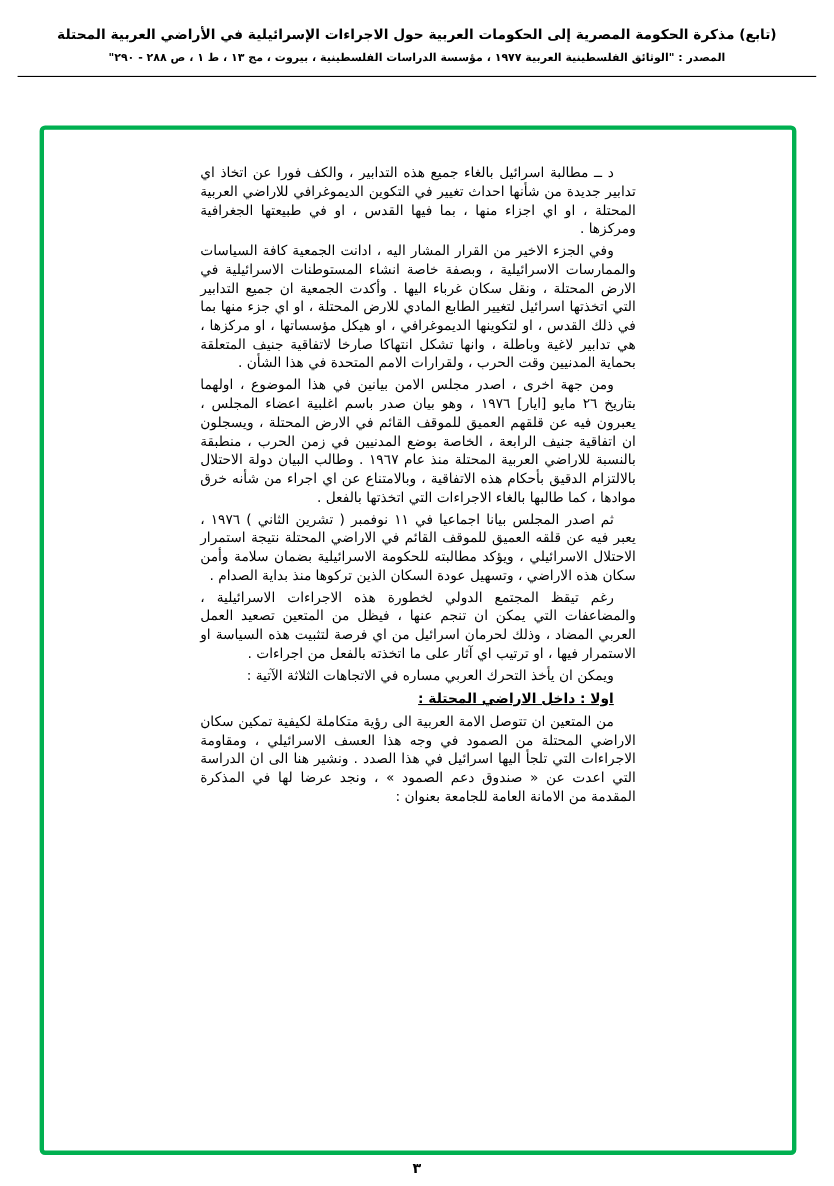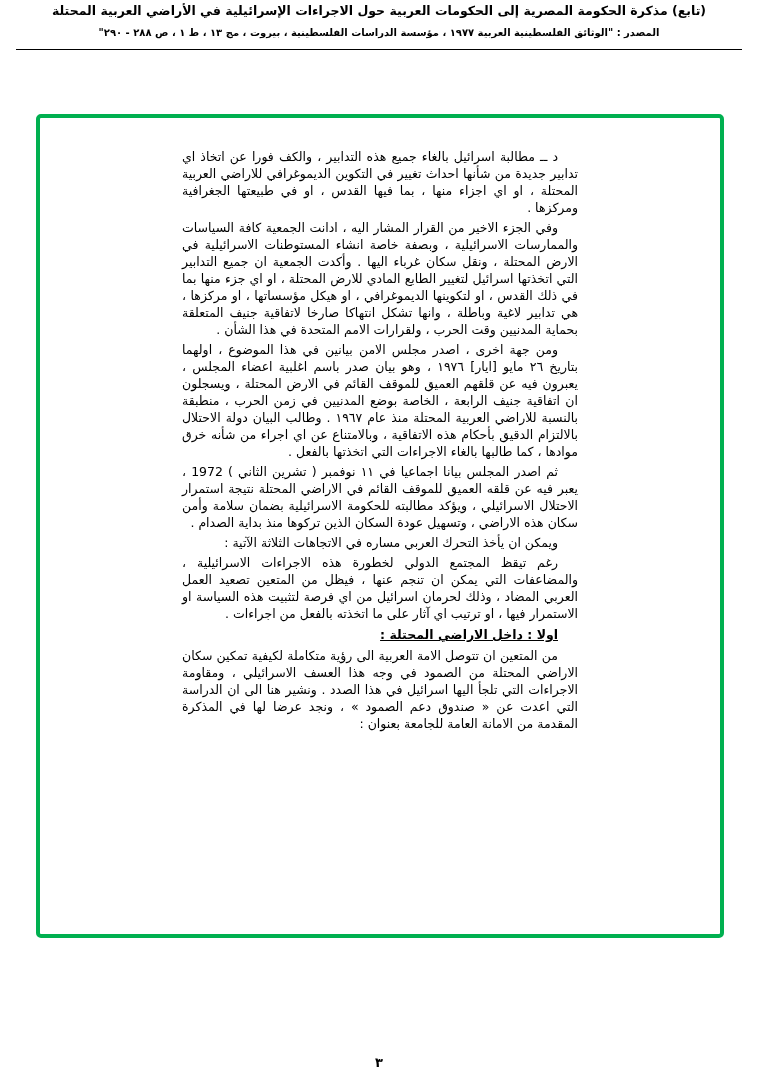--- a/index.html
+++ b/index.html
@@ -7,21 +7,21 @@
   body {
     width:758px; height:1078px;
     font-family:"DejaVu Sans", sans-serif;
     color:#111;
     position:relative;
     overflow:hidden;
   }
   .page { position:relative; width:758px; height:1078px; background:#fff; }
 
   
-  .doc-header { direction:rtl; text-align:center; }
+  .doc-header { direction:rtl; text-align:center; padding-top:20px; }
   .doc-title {
     font-weight:bold;
     font-size:12.5px;
     line-height:1.75;
     max-width:680px;
     margin:0 auto;
     color:#000;
   }
   .doc-source {
     font-weight:bold;
@@ -31,21 +31,21 @@
   }
   .header-rule {
     border-top:1.5px solid #000;
     margin:11px 16px 0 16px;
   }
 
   
   .green-box {
     position:absolute;
     left:36px; top:114px;
-    width:688px; height:824px;
+    width:688px; height:936px;
     border:4px solid #00b050;
     border-radius:5px;
     background:#fff;
     overflow:hidden;
   }
   .text-col {
     direction:rtl;
     width:396px;
     margin:30px auto 0 auto;
     text-align:justify;
@@ -86,23 +86,23 @@
     <div class="doc-source">المصدر :  "الوثائق الفلسطينية العربية ١٩٧٧ ، مؤسسة الدراسات الفلسطينية ، بيروت ، مج ١٣ ، ط ١ ، ص ٢٨٨ - ٢٩٠"</div>
   </header>
 
   <div class="header-rule"></div>
 
   <div class="green-box">
     <div class="text-col">
       <p>د ــ مطالبة اسرائيل بالغاء جميع هذه التدابير ، والكف فورا عن اتخاذ اي تدابير جديدة من شأنها احداث تغيير في التكوين الديموغرافي للاراضي العربية المحتلة ، او اي اجزاء منها ، بما فيها القدس ، او في طبيعتها الجغرافية ومركزها .</p>
       <p>وفي الجزء الاخير من القرار المشار اليه ، ادانت الجمعية كافة السياسات والممارسات الاسرائيلية ، وبصفة خاصة انشاء المستوطنات الاسرائيلية في الارض المحتلة ، ونقل سكان غرباء اليها . وأكدت الجمعية ان جميع التدابير التي اتخذتها اسرائيل لتغيير الطابع المادي للارض المحتلة ، او اي جزء منها بما في ذلك القدس ، او لتكوينها الديموغرافي ، او هيكل مؤسساتها ، او مركزها ، هي تدابير لاغية وباطلة ، وانها تشكل انتهاكا صارخا لاتفاقية جنيف المتعلقة بحماية المدنيين وقت الحرب ، ولقرارات الامم المتحدة في هذا الشأن .</p>
       <p>ومن جهة اخرى ، اصدر مجلس الامن بيانين في هذا الموضوع ، اولهما بتاريخ ٢٦ مايو [ايار] ١٩٧٦ ، وهو بيان صدر باسم اغلبية اعضاء المجلس ، يعبرون فيه عن قلقهم العميق للموقف القائم في الارض المحتلة ، ويسجلون ان اتفاقية جنيف الرابعة ، الخاصة بوضع المدنيين في زمن الحرب ، منطبقة بالنسبة للاراضي العربية المحتلة منذ عام ١٩٦٧ . وطالب البيان دولة الاحتلال بالالتزام الدقيق بأحكام هذه الاتفاقية ، وبالامتناع عن اي اجراء من شأنه خرق موادها ، كما طالبها بالغاء الاجراءات التي اتخذتها بالفعل .</p>
-      <p>ثم اصدر المجلس بيانا اجماعيا في ١١ نوفمبر ( تشرين الثاني ) 1972 ، يعبر فيه عن قلقه العميق للموقف القائم في الاراضي المحتلة نتيجة استمرار الاحتلال الاسرائيلي ، ويؤكد مطالبته للحكومة الاسرائيلية بضمان سلامة وأمن سكان هذه الاراضي ، وتسهيل عودة السكان الذين تركوها منذ بداية الصدام .</p>
+      <p>ثم اصدر المجلس بيانا اجماعيا في ١١ نوفمبر ( تشرين الثاني ) ١٩٧٦ ، يعبر فيه عن قلقه العميق للموقف القائم في الاراضي المحتلة نتيجة استمرار الاحتلال الاسرائيلي ، ويؤكد مطالبته للحكومة الاسرائيلية بضمان سلامة وأمن سكان هذه الاراضي ، وتسهيل عودة السكان الذين تركوها منذ بداية الصدام .</p>
+      <p>رغم تيقظ المجتمع الدولي لخطورة هذه الاجراءات الاسرائيلية ، والمضاعفات التي يمكن ان تنجم عنها ، فيظل من المتعين تصعيد العمل العربي المضاد ، وذلك لحرمان اسرائيل من اي فرصة لتثبيت هذه السياسة او الاستمرار فيها ، او ترتيب اي آثار على ما اتخذته بالفعل من اجراءات .</p>
       <p>ويمكن ان يأخذ التحرك العربي مساره في الاتجاهات الثلاثة الآتية :</p>
-      <p>رغم تيقظ المجتمع الدولي لخطورة هذه الاجراءات الاسرائيلية ، والمضاعفات التي يمكن ان تنجم عنها ، فيظل من المتعين تصعيد العمل العربي المضاد ، وذلك لحرمان اسرائيل من اي فرصة لتثبيت هذه السياسة او الاستمرار فيها ، او ترتيب اي آثار على ما اتخذته بالفعل من اجراءات .</p>
       <p class="section-heading">اولا : داخل الاراضي المحتلة :</p>
       <p>من المتعين ان تتوصل الامة العربية الى رؤية متكاملة لكيفية تمكين سكان الاراضي المحتلة من الصمود في وجه هذا العسف الاسرائيلي ، ومقاومة الاجراءات التي تلجأ اليها اسرائيل في هذا الصدد . ونشير هنا الى ان الدراسة التي اعدت عن « صندوق دعم الصمود » ، ونجد عرضا لها في المذكرة المقدمة من الامانة العامة للجامعة بعنوان :</p>
     </div>
   </div>
 
   <div class="page-number">٣</div>
 
 </div>
 
 </body></html>

